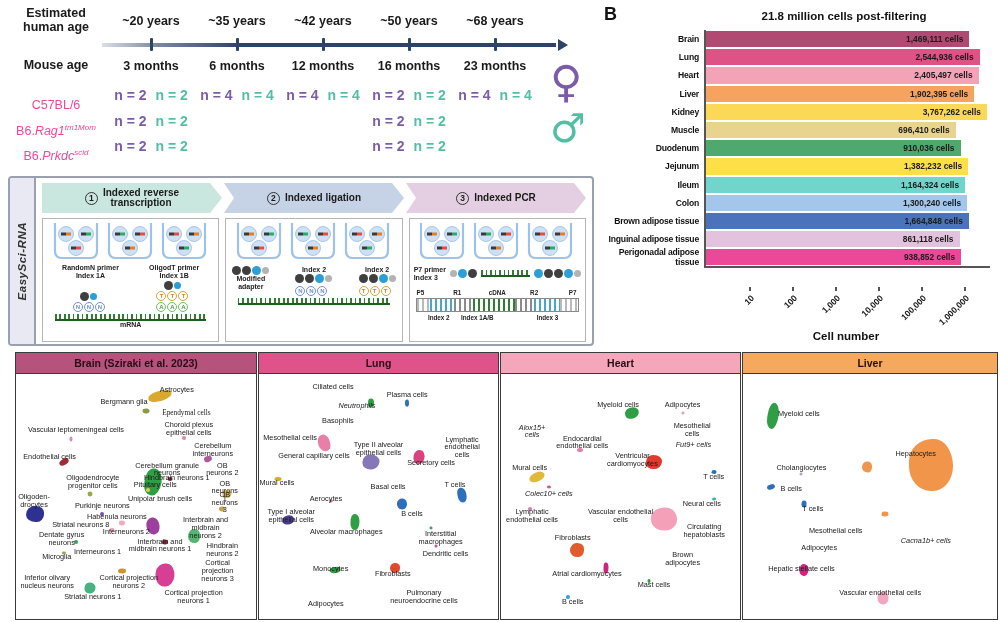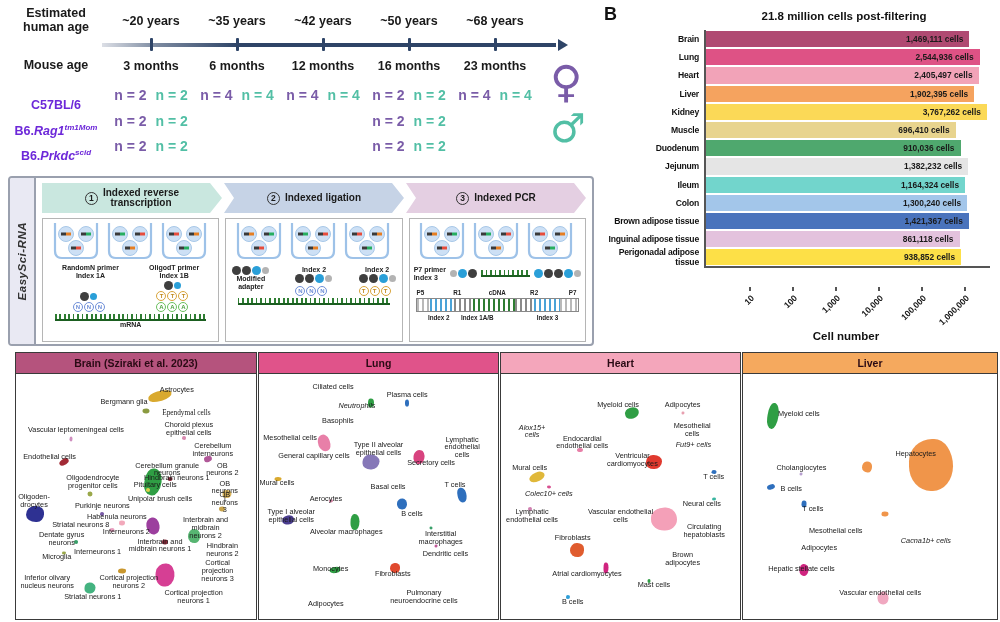--- a/index.html
+++ b/index.html
@@ -14,21 +14,21 @@
   .t-row-mouse { height:24px; margin-top:2px; }
   .t-cell { text-align:center; font-weight:bold; font-size:12.5px; color:#1a1a1a; }
   .t-label { text-align:center; font-weight:bold; font-size:12.5px; color:#1a1a1a; line-height:1.1; }
   .t-axis { position:relative; height:14px; }
   .t-line { position:absolute; left:98px; right:44px; top:5px; height:3.5px;
             background:linear-gradient(90deg,#dcdfe6 0%,#7c8aa0 12%,#2e4467 30%,#2e4467 100%); }
   .t-head { position:absolute; right:32px; top:1px; width:0; height:0;
             border-left:10px solid #2e4467; border-top:6px solid transparent; border-bottom:6px solid transparent; }
   .t-tick { position:absolute; top:0; width:3.5px; height:13px; background:#2e4467; border-radius:1px; }
   .strain-row { display:grid; grid-template-columns:104px repeat(5,86px); align-items:center; height:25px; }
-  .strain-name { text-align:center; font-weight:bold; font-size:12.5px; color:#6d28d9;margin-top:20px; }
+  .strain-name { text-align:center; font-weight:normal; font-size:12.5px; color:#ec4899;margin-top:20px; }
   .strain-name i { font-style:italic; }
   .strain-name sup { font-size:8px; font-style:italic; }
   .count-cell { display:flex; justify-content:center; gap:9px; font-weight:bold; font-size:14px; }
   .sex { position:absolute; left:546px; font-family:"DejaVu Sans", sans-serif; font-weight:bold; line-height:1; }
   .sex-f { top:56px; font-size:44px; }
   .sex-m { top:104px; font-size:40px; }
 
   
   .workflow { position:absolute; left:8px; top:176px; width:586px; height:170px;
               border:2px solid #9aa0ae; border-radius:4px; display:flex; background:#fff; }
@@ -497,21 +497,21 @@
           <div class="pb-tissue">Duodenum</div>
           <div class="pb-bararea">
             <div class="pb-bar" style="width: 90.2606%; background: rgb(79, 168, 110);">
               <div class="pb-val">910,036 cells</div>
             </div>
           </div>
         </div>
         <div class="pb-row">
           <div class="pb-tissue">Jejunum</div>
           <div class="pb-bararea">
-            <div class="pb-bar" style="width: 93.0101%; background: #e5e5e5;">
+            <div class="pb-bar" style="width: 93.0101%; background: #fde047;">
               <div class="pb-val">1,382,232 cells</div>
             </div>
           </div>
         </div>
         <div class="pb-row">
           <div class="pb-tissue">Ileum</div>
           <div class="pb-bararea">
             <div class="pb-bar" style="width: 91.8815%; background: rgb(114, 213, 204);">
               <div class="pb-val">1,164,324 cells</div>
             </div>
@@ -522,36 +522,36 @@
           <div class="pb-bararea">
             <div class="pb-bar" style="width: 92.6078%; background: rgb(163, 198, 234);">
               <div class="pb-val">1,300,240 cells</div>
             </div>
           </div>
         </div>
         <div class="pb-row">
           <div class="pb-tissue">Brown adipose tissue</div>
           <div class="pb-bararea">
             <div class="pb-bar" style="width: 93.1937%; background: rgb(74, 115, 188);">
-              <div class="pb-val">1,421,367 cells</div>
+              <div class="pb-val">1,664,848 cells</div>
             </div>
           </div>
         </div>
         <div class="pb-row">
           <div class="pb-tissue">Inguinal adipose tissue</div>
           <div class="pb-bararea">
             <div class="pb-bar" style="width: 89.8971%; background: rgb(227, 194, 221);">
               <div class="pb-val">861,118 cells</div>
             </div>
           </div>
         </div>
         <div class="pb-row">
           <div class="pb-tissue">Perigonadal adipose tissue</div>
           <div class="pb-bararea">
-            <div class="pb-bar" style="width: 90.4657%; background: #fde047;">
+            <div class="pb-bar" style="width: 90.4657%; background: #ec4899;">
               <div class="pb-val">938,852 cells</div>
             </div>
           </div>
         </div>
         <div class="pb-axis"></div>
       </div>
     <div class="pb-ticks" id="pb-ticks">
         <div class="pb-tickmark" style="left: 151.017px;"></div>
         <div class="pb-ticklabel" style="left: 89.0169px;">10</div>
         <div class="pb-tickmark" style="left: 194.034px;"></div>

